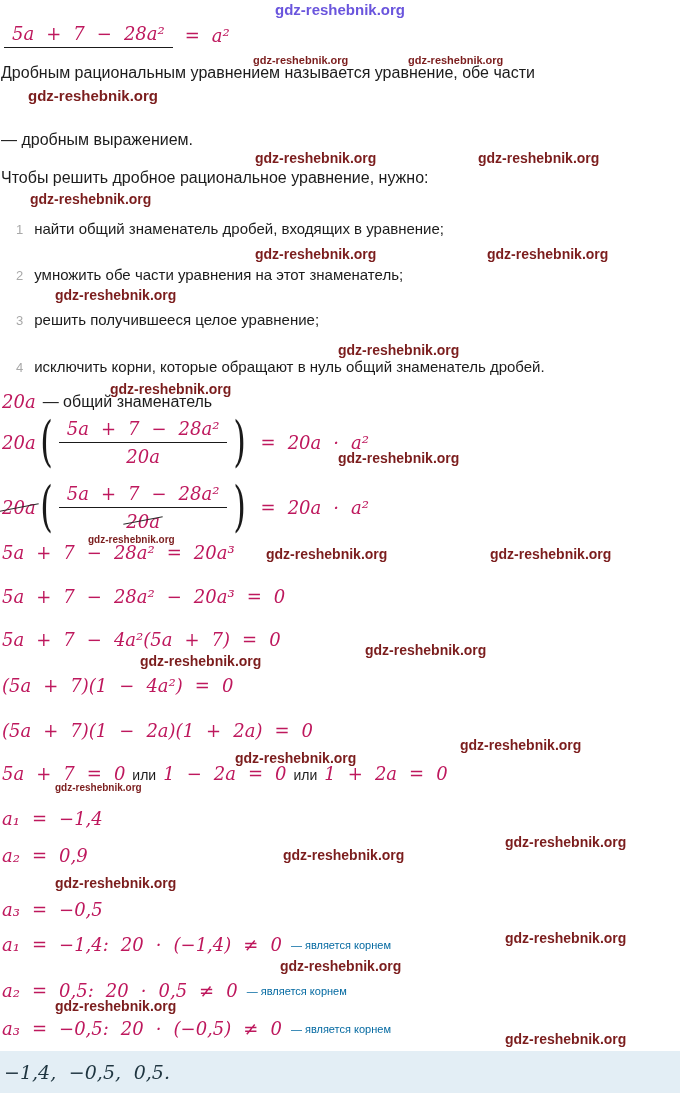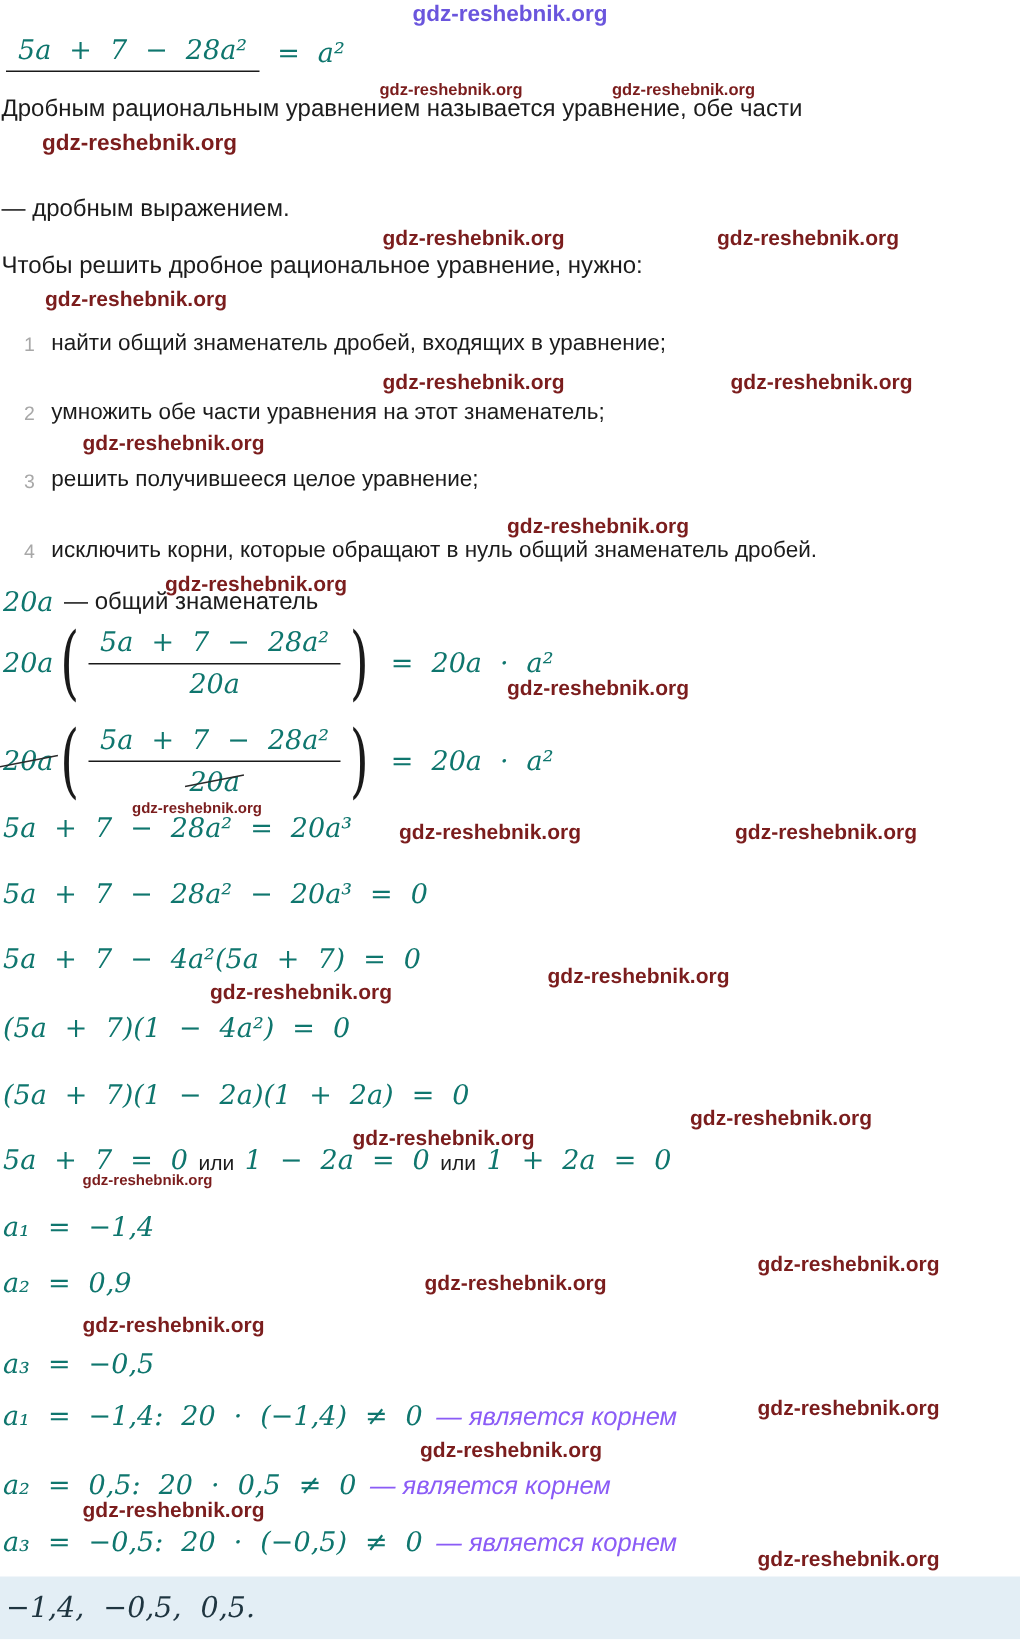--- a/index.html
+++ b/index.html
@@ -19,37 +19,37 @@
   }
   
   .text { position:absolute; font-size:16px; color:#1c1c1c; white-space:nowrap; }
   
   .li { position:absolute; left:16px; display:flex; gap:11px; font-size:15px; white-space:nowrap; }
   .li .lin { color:#a8a8a8; font-size:13px; padding-top:2px; }
   
   .mathrow { position:absolute; display:flex; align-items:center; }
   .m {
     font-family:"DejaVu Serif", serif; font-style:italic; font-size:18px;
-    color:#0f766e; white-space:pre; word-spacing:0.35em;
+    color:#be185d; white-space:pre; word-spacing:0.35em;
   }
   .frac { display:inline-flex; flex-direction:column; align-items:center; margin:0 2px; }
   .frac .num { padding:1px 8px 3px; border-bottom:1.5px solid #1a1a1a; }
   .frac .den { padding-top:3px; }
   .paren {
     font-family:"DejaVu Serif", serif; font-style:normal; font-size:54px;
     line-height:1; color:#1a1a1a; display:inline-block; transform:scaleX(0.6);
     margin:0 0px;
   }
   .cancel { position:relative; }
   .cancel::after {
     content:""; position:absolute; left:-3px; right:-3px; top:52%; height:0;
     border-top:1.6px solid #2a2a2a; transform:rotate(-11deg);
   }
   .ortext { font-size:14px; margin:0 7px; padding-top:2px; color:#1c1c1c; }
-  .chk { margin-left:9px; font-size:17px; color:#8b5cf6;font-style:italic; }
+  .chk { margin-left:9px; font-size:11px; color:#0369a1; }
   .note-text { margin-left:7px; font-size:16px; color:#1c1c1c; }
   .rhs { margin-left:10px; }
   
   .answer {
     position:absolute; left:0; right:0; top:1051px; height:42px;
     background:#e3eef5; display:flex; align-items:center; padding-left:4px;
   }
   .ans { font-size:19px; color:#1f3540; }
 </style>
 </head>

